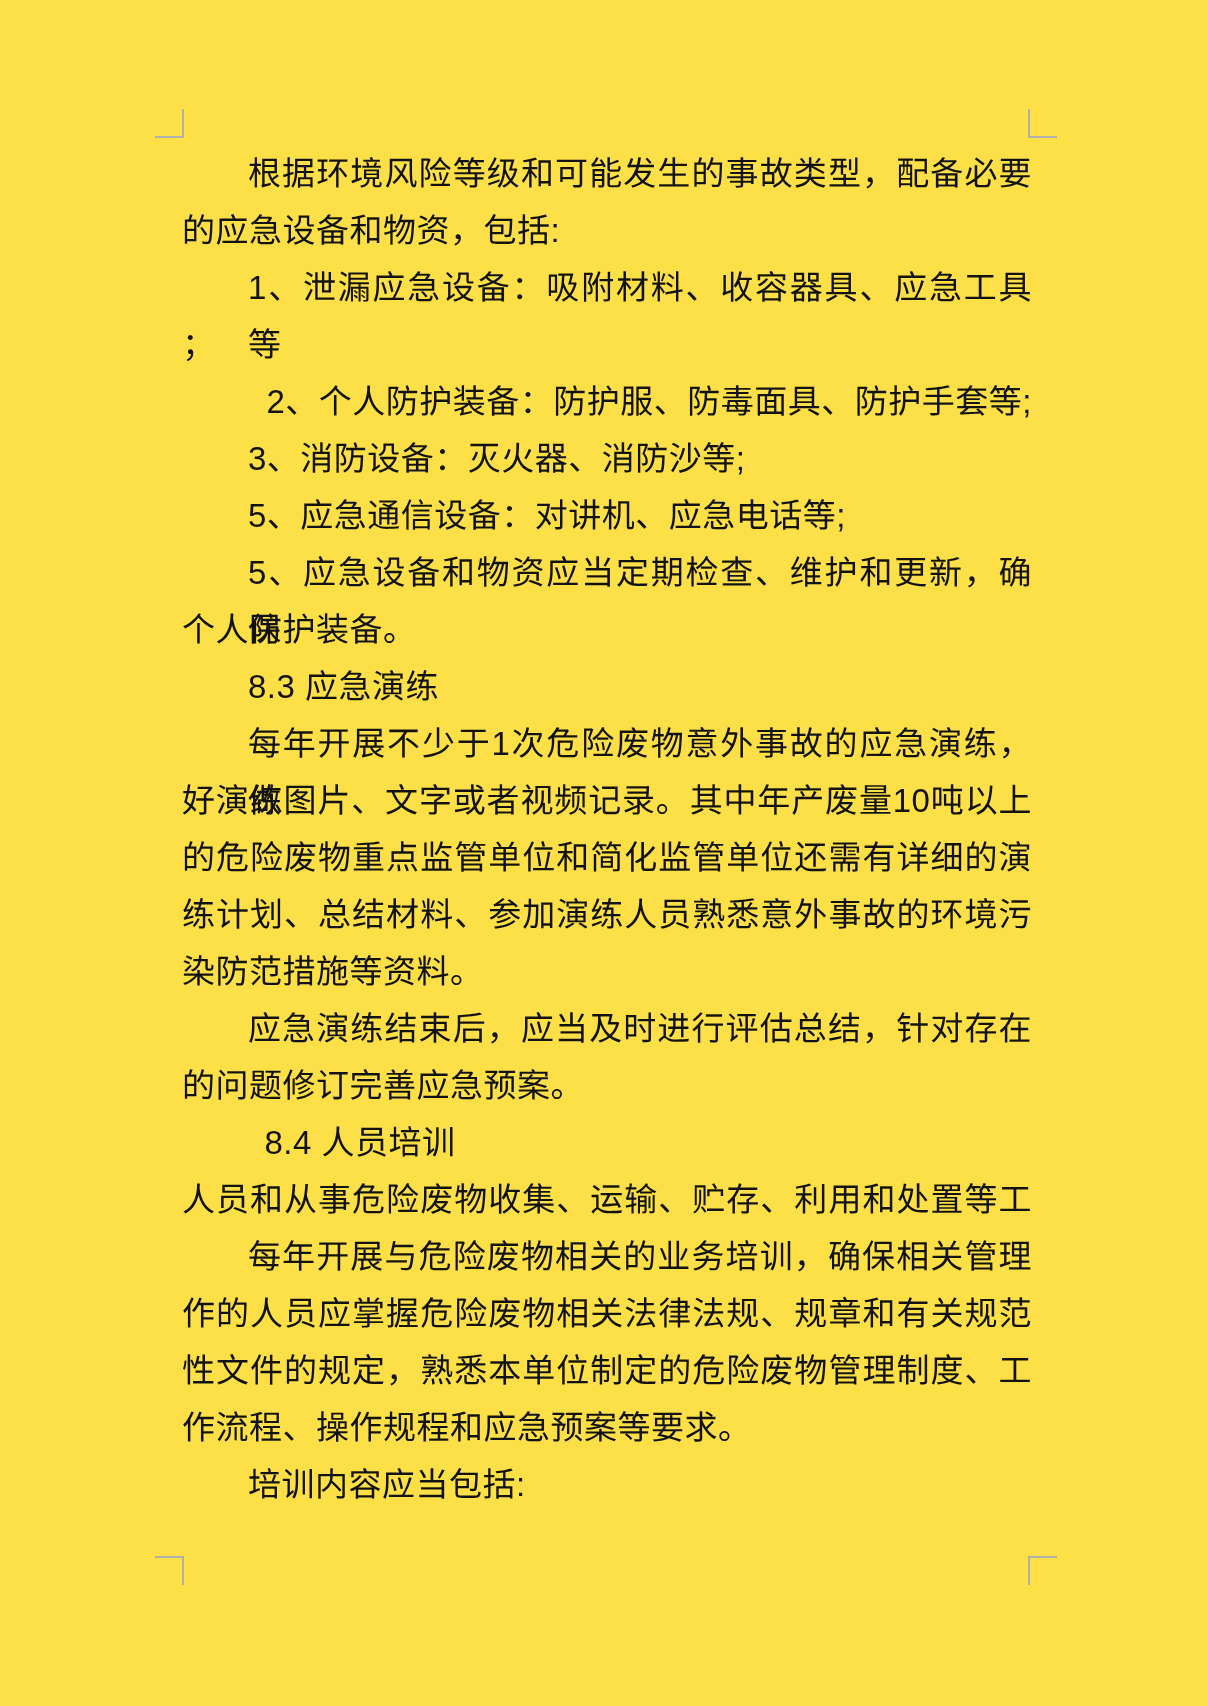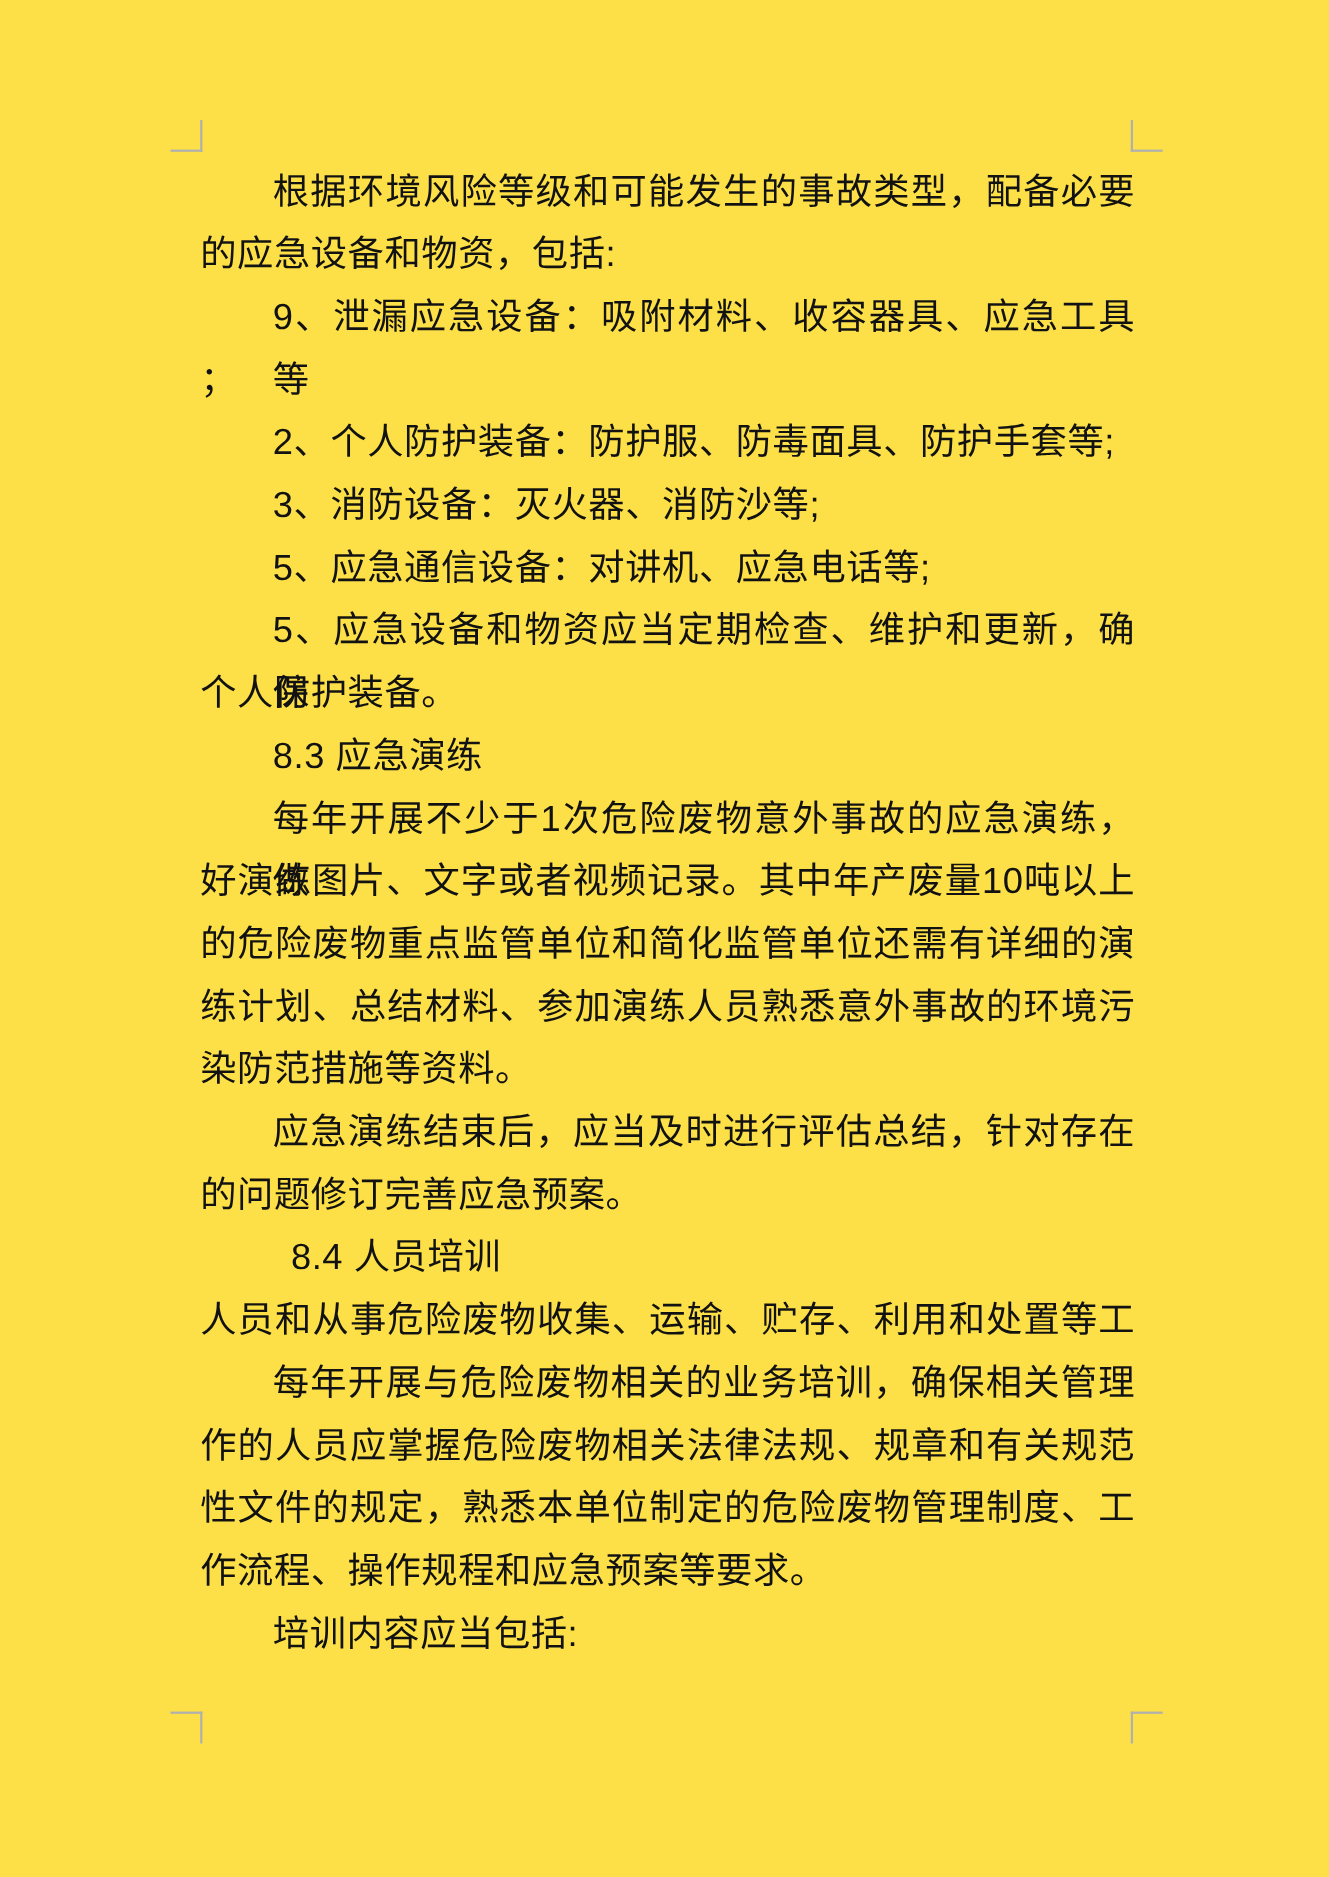--- a/index.html
+++ b/index.html
@@ -53,23 +53,23 @@
 
 <div class="page">
   <div class="mark tl"></div>
   <div class="mark tr"></div>
   <div class="mark bl"></div>
   <div class="mark br"></div>
 
   <div class="text-area">
       <div class="line fill" style="padding-left: 66px;">根据环境风险等级和可能发生的事故类型，配备必要</div>
       <div class="line" style="padding-left: 0px;">的应急设备和物资，包括:</div>
-      <div class="line fill" style="padding-left: 66px;">9、泄漏应急设备：吸附材料、收容器具、应急工具等</div>
+      <div class="line fill" style="padding-left: 66px;">1、泄漏应急设备：吸附材料、收容器具、应急工具等</div>
       <div class="line" style="padding-left: 0px;">；</div>
-      <div class="line" style="padding-left: 66px;">2、个人防护装备：防护服、防毒面具、防护手套等;</div>
+      <div class="line" style="padding-left: 66px; text-align: right;">2、个人防护装备：防护服、防毒面具、防护手套等;</div>
       <div class="line" style="padding-left: 66px;">3、消防设备：灭火器、消防沙等;</div>
       <div class="line" style="padding-left: 66px;">5、应急通信设备：对讲机、应急电话等;</div>
       <div class="line fill" style="padding-left: 66px;">5、应急设备和物资应当定期检查、维护和更新，确保</div>
       <div class="line" style="padding-left: 0px;">个人防护装备。</div>
       <div class="line" style="padding-left: 66px;">8.3 应急演练</div>
       <div class="line fill" style="padding-left: 66px;">每年开展不少于1次危险废物意外事故的应急演练，做</div>
       <div class="line fill" style="padding-left: 0px;">好演练图片、文字或者视频记录。其中年产废量10吨以上</div>
       <div class="line fill" style="padding-left: 0px;">的危险废物重点监管单位和简化监管单位还需有详细的演</div>
       <div class="line fill" style="padding-left: 0px;">练计划、总结材料、参加演练人员熟悉意外事故的环境污</div>
       <div class="line" style="padding-left: 0px;">染防范措施等资料。</div>

